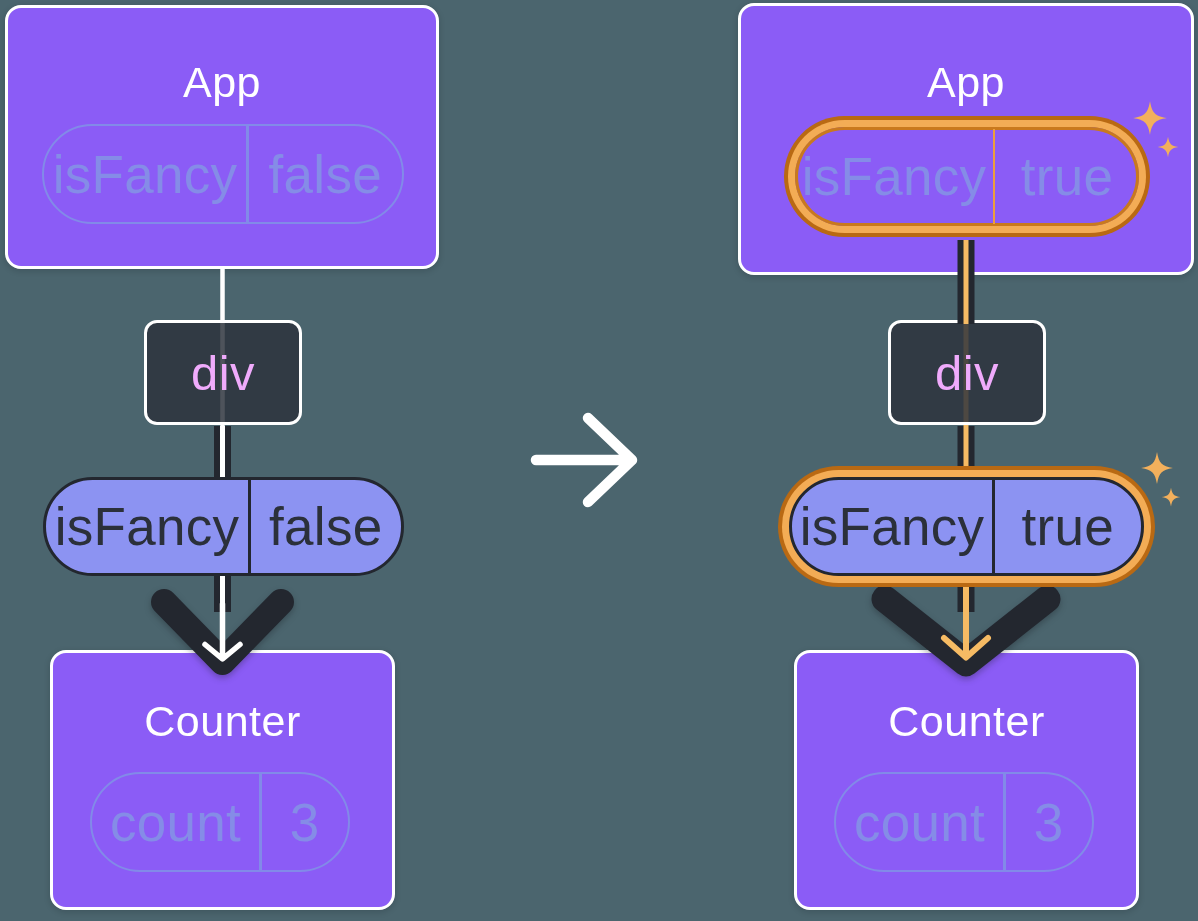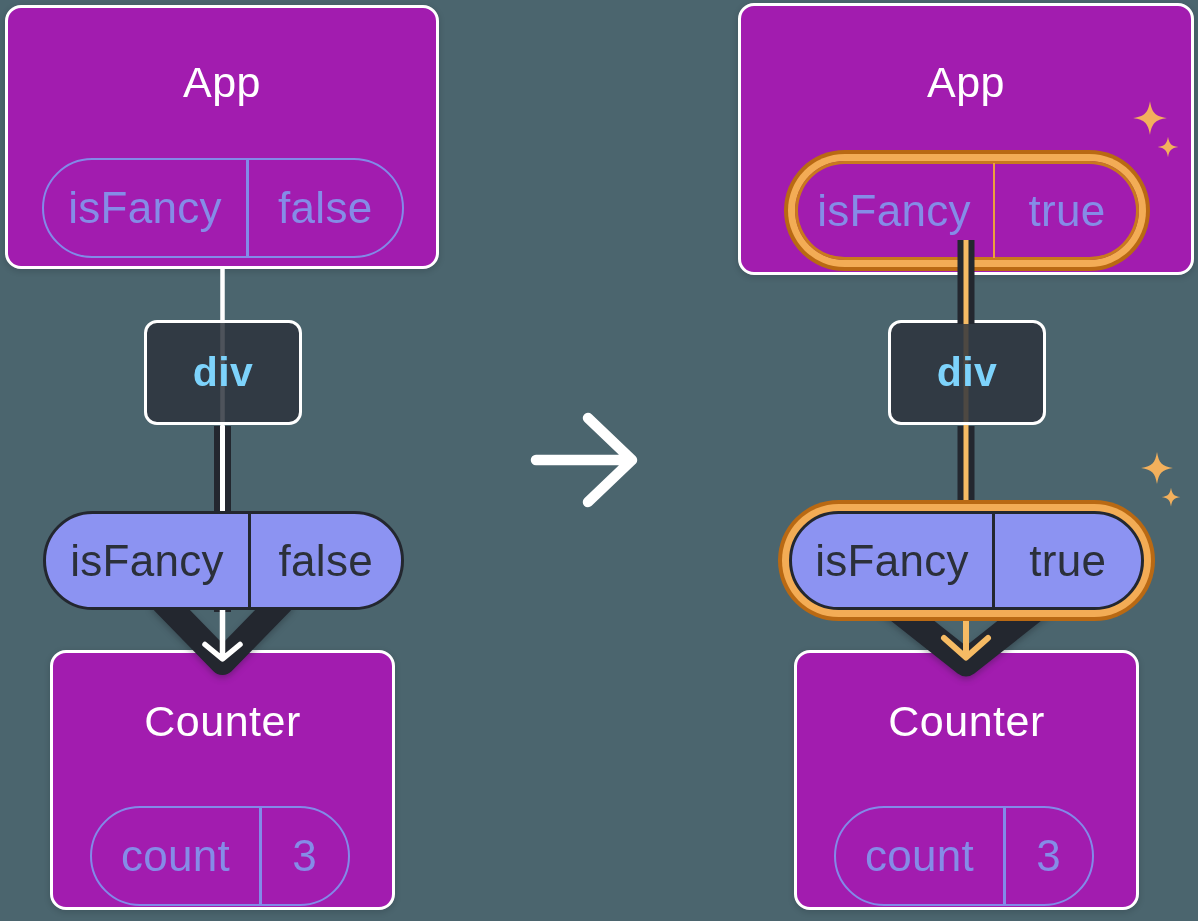--- a/index.html
+++ b/index.html
@@ -5,37 +5,37 @@
   html,body{margin:0;padding:0;background:#4B656E;}
   .scene{
     position:relative;width:1198px;height:921px;overflow:hidden;
     background:#4B656E;
     font-family:"Liberation Sans","DejaVu Sans",sans-serif;
     -webkit-font-smoothing:antialiased;
   }
   .abs{position:absolute;}
   
   .card{
-    position:absolute;background:#a21caf;border:3px solid #FFFFFF;border-radius:16px;
+    position:absolute;background:#8b5cf6;border:3px solid #FFFFFF;border-radius:16px;
     box-shadow:0 2px 6px rgba(10,14,20,0.18);z-index:1;box-sizing:border-box;
   }
   .card-title{
     position:absolute;left:0;right:0;text-align:center;color:#FFFFFF;
     font-size:43px;font-weight:500;letter-spacing:0.5px;
   }
   
   .divbox{
     position:absolute;background:rgba(44,50,60,0.84);border:3px solid #FFFFFF;border-radius:13px;
     z-index:3;box-sizing:border-box;display:flex;align-items:center;justify-content:center;
   }
-  .divbox .label{color:#7dd3fc;font-size:41px;font-weight:700;letter-spacing:0.5px;}
+  .divbox .label{color:#f0abfc;font-size:49px;font-weight:400;letter-spacing:0.5px;}
   
   .pill{
     position:absolute;border-radius:999px;display:flex;align-items:stretch;
-    z-index:3;box-sizing:border-box;font-size:44px;letter-spacing:0.3px;margin-top:34px;
+    z-index:3;box-sizing:border-box;font-size:53px;letter-spacing:0.3px;
   }
   .pill-cell{display:flex;align-items:center;justify-content:center;}
   .pill-sep{align-self:stretch;}
   .pill--outline{border:2.5px solid #828AE8;color:#858CE7;}
   .pill--outline .pill-sep{width:2.5px;background:#828AE8;}
   .pill--filled{background:#8C93F2;border:3px solid #23272F;color:#2B303A;}
   .pill--filled .pill-sep{width:2.5px;background:#23272F;}
   .pill--hl-outline{
     color:#858CE7;
     box-shadow:inset 0 0 0 3px #C9791D, 0 0 0 7px #F3AC55, 0 0 0 11px #B96913;

